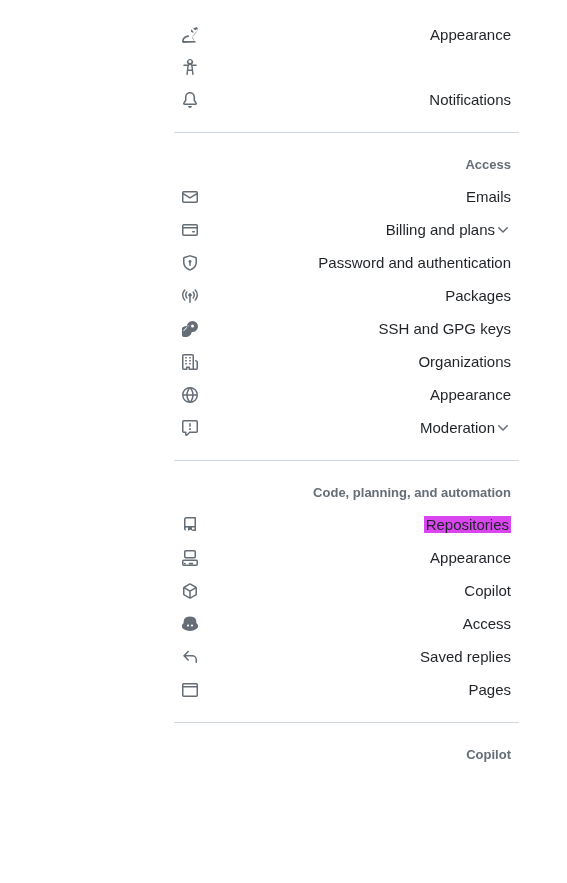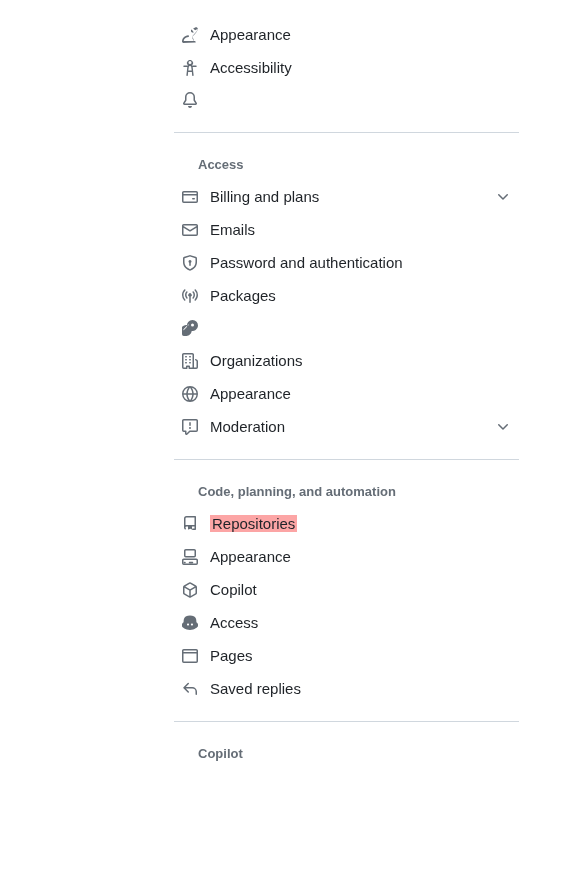--- a/index.html
+++ b/index.html
@@ -7,20 +7,21 @@
       font-family: -apple-system, BlinkMacSystemFont, "Segoe UI", Helvetica, Arial, sans-serif;
       font-size: 14px;
       color: #1f2328;
       background: #ffffff;
       width: 567px;
       padding-top: 18px;
     }
     .sidebar {
       width: 345px;
       margin-left: 174px;
+      text-align: right;
     }
     .section-header {
       font-size: 13px;
       font-weight: 600;
       color: #656d76;
       padding: 10px 8px 8px 8px;
       margin-left: 16px;
     }
     .nav-item {
       display: flex;
@@ -37,21 +38,21 @@
       margin-right: 12px;
       display: inline-flex;
       align-items: center;
       justify-content: center;
       color: #656d76;
       flex-shrink: 0;
     }
     .icon svg { width: 16px; height: 16px; display: block; }
     .label { flex: 1; }
     .highlight {
-      background: #fca5a5;
+      background: #d946ef;
       padding: 0 2px;
       margin-top: 28px;
     }
     .chevron {
       width: 16px;
       height: 16px;
       color: #656d76;
     }
     .divider {
       height: 1px;
@@ -73,62 +74,62 @@
     </span>
     <span class="label">Appearance</span>
   </div>
 
   <div class="nav-item">
     <span class="icon">
       <svg viewBox="0 0 16 16" fill="currentColor">
           <path d="M9.923 5.302c.063.063.122.129.176.198H14A.75.75 0 0 1 14 7h-3.3l.578 5.163.362 2.997a.75.75 0 0 1-1.49.18L9.868 12H6.132l-.282 3.34a.75.75 0 0 1-1.49-.18l.362-2.997L5.3 7H2a.75.75 0 0 1 0-1.5h3.9a2.54 2.54 0 0 1 .176-.198 3 3 0 1 1 3.847 0ZM9.2 7.073h-.001a1.206 1.206 0 0 0-2.398 0L6.305 10.5h3.39ZM8 1a1.5 1.5 0 1 0 0 3 1.5 1.5 0 0 0 0-3Z"></path>
         </svg>
     </span>
-    <span class="label">Accessibility</span>
   </div>
 
   <div class="nav-item">
     <span class="icon">
       <svg viewBox="0 0 16 16" fill="currentColor">
           <path d="M8 16a2 2 0 0 0 1.985-1.75c.017-.137-.097-.25-.235-.25h-3.5c-.138 0-.252.113-.235.25A2 2 0 0 0 8 16ZM3 5a5 5 0 0 1 10 0v2.947c0 .05.015.098.042.139l1.703 2.555A1.519 1.519 0 0 1 13.482 13H2.518a1.516 1.516 0 0 1-1.263-2.36l1.703-2.554A.255.255 0 0 0 3 7.947Zm5-3.5A3.5 3.5 0 0 0 4.5 5v2.947c0 .346-.102.683-.294.97l-1.703 2.556a.017.017 0 0 0-.003.01l.001.006c0 .002.002.004.004.006l.006.004.007.001h10.964l.007-.001.006-.004.004-.006.001-.007a.017.017 0 0 0-.003-.01l-1.703-2.554a1.745 1.745 0 0 1-.294-.97V5A3.5 3.5 0 0 0 8 1.5Z"></path>
         </svg>
     </span>
+    <span class="label">Notifications</span>
   </div>
 
   <div class="divider"></div>
 
   <div class="section-header group-top">Access</div>
+
+  <div class="nav-item">
+    <span class="icon">
+      <svg viewBox="0 0 16 16" fill="currentColor">
+          <path d="M1.75 2h12.5c.966 0 1.75.784 1.75 1.75v8.5A1.75 1.75 0 0 1 14.25 14H1.75A1.75 1.75 0 0 1 0 12.25v-8.5C0 2.784.784 2 1.75 2ZM1.5 12.251c0 .138.112.25.25.25h12.5a.25.25 0 0 0 .25-.25V5.809L8.38 9.397a.75.75 0 0 1-.76 0L1.5 5.809Zm13-8.181v-.32a.25.25 0 0 0-.25-.25H1.75a.25.25 0 0 0-.25.25v.32L8 7.88Z"></path>
+        </svg>
+    </span>
+    <span class="label">Emails</span>
+  </div>
 
   <div class="nav-item">
     <span class="icon">
       <svg viewBox="0 0 16 16" fill="currentColor">
           <path d="M10.75 9a.75.75 0 0 0 0 1.5h1.5a.75.75 0 0 0 0-1.5h-1.5Z"></path>
           <path d="M0 3.75C0 2.784.784 2 1.75 2h12.5c.966 0 1.75.784 1.75 1.75v8.5A1.75 1.75 0 0 1 14.25 14H1.75A1.75 1.75 0 0 1 0 12.25Zm14.5 0a.25.25 0 0 0-.25-.25H1.75a.25.25 0 0 0-.25.25V5h13Zm0 2.75h-13v5.75c0 .138.112.25.25.25h12.5a.25.25 0 0 0 .25-.25Z"></path>
         </svg>
     </span>
     <span class="label">Billing and plans</span>
     <span class="chevron">
       <svg viewBox="0 0 16 16" fill="currentColor">
           <path d="M12.78 5.22a.749.749 0 0 1 0 1.06l-4.25 4.25a.749.749 0 0 1-1.06 0L3.22 6.28a.749.749 0 1 1 1.06-1.06L8 8.94l3.72-3.72a.749.749 0 0 1 1.06 0Z"></path>
         </svg>
     </span>
   </div>
 
   <div class="nav-item">
     <span class="icon">
       <svg viewBox="0 0 16 16" fill="currentColor">
-          <path d="M1.75 2h12.5c.966 0 1.75.784 1.75 1.75v8.5A1.75 1.75 0 0 1 14.25 14H1.75A1.75 1.75 0 0 1 0 12.25v-8.5C0 2.784.784 2 1.75 2ZM1.5 12.251c0 .138.112.25.25.25h12.5a.25.25 0 0 0 .25-.25V5.809L8.38 9.397a.75.75 0 0 1-.76 0L1.5 5.809Zm13-8.181v-.32a.25.25 0 0 0-.25-.25H1.75a.25.25 0 0 0-.25.25v.32L8 7.88Z"></path>
-        </svg>
-    </span>
-    <span class="label">Emails</span>
-  </div>
-
-  <div class="nav-item">
-    <span class="icon">
-      <svg viewBox="0 0 16 16" fill="currentColor">
           <path d="M8.533.133a1.75 1.75 0 0 0-1.066 0l-5.25 1.68A1.75 1.75 0 0 0 1 3.48V7c0 1.566.32 3.182 1.303 4.682.983 1.498 2.585 2.813 5.032 3.855a1.697 1.697 0 0 0 1.33 0c2.447-1.042 4.049-2.357 5.032-3.855C14.68 10.182 15 8.566 15 7V3.48a1.75 1.75 0 0 0-1.217-1.667Zm-.61 1.429a.25.25 0 0 1 .153 0l5.25 1.68a.25.25 0 0 1 .174.238V7c0 1.358-.275 2.666-1.057 3.86-.784 1.194-2.121 2.34-4.366 3.297a.196.196 0 0 1-.154 0c-2.245-.956-3.582-2.104-4.366-3.298C2.775 9.666 2.5 8.36 2.5 7V3.48a.251.251 0 0 1 .174-.237l5.25-1.68ZM9.5 6.5c0 .536-.286 1.032-.75 1.3v2.45a.75.75 0 0 1-1.5 0V7.8A1.5 1.5 0 1 1 9.5 6.5Z"></path>
         </svg>
     </span>
     <span class="label">Password and authentication</span>
   </div>
 
   <div class="nav-item">
     <span class="icon">
       <svg viewBox="0 0 16 16" fill="currentColor">
           <path d="M8.75 8.582v5.668a.75.75 0 0 1-1.5 0V8.582a1.75 1.75 0 1 1 1.5 0Zm3.983-7.125a.75.75 0 0 1 1.06.026A7.976 7.976 0 0 1 16 7c0 2.139-.84 4.083-2.207 5.517a.75.75 0 1 1-1.086-1.034A6.474 6.474 0 0 0 14.5 7a6.474 6.474 0 0 0-1.793-4.483.75.75 0 0 1 .026-1.06Zm-10.49.026a.75.75 0 0 1 1.086 1.034A6.474 6.474 0 0 0 1.5 7c0 1.736.68 3.311 1.793 4.483a.75.75 0 0 1-1.086 1.034A7.973 7.973 0 0 1 0 7c0-2.139.84-4.083 2.207-5.517Zm8.382 2.044a.75.75 0 0 1 1.06 0A4.985 4.985 0 0 1 13 7a4.985 4.985 0 0 1-1.313 3.472.75.75 0 1 1-1.062-1.06A3.487 3.487 0 0 0 11.5 7a3.49 3.49 0 0 0-.875-2.413.75.75 0 0 1 0-1.06Zm-5.25 0a.75.75 0 0 1 0 1.06A3.489 3.489 0 0 0 4.5 7c0 .937.364 1.787.957 2.413a.75.75 0 0 1-1.083 1.037A4.985 4.985 0 0 1 3 7a4.985 4.985 0 0 1 1.313-3.473.75.75 0 0 1 1.062 0Z"></path>
@@ -136,20 +137,21 @@
     </span>
     <span class="label">Packages</span>
   </div>
 
   <div class="nav-item">
     <span class="icon">
       <svg viewBox="0 0 16 16" fill="currentColor">
           <path d="M10.5 0a5.499 5.499 0 1 1-1.288 10.848l-.932.932a.749.749 0 0 1-.53.22H7v.75a.749.749 0 0 1-.22.53l-.5.5a.749.749 0 0 1-.53.22H5v.75a.749.749 0 0 1-.22.53l-.5.5a.749.749 0 0 1-.53.22h-2A1.75 1.75 0 0 1 0 14.25v-2c0-.199.079-.389.22-.53l4.932-4.932A5.5 5.5 0 0 1 10.5 0Zm-4 5.5c0-.56.115-1.093.323-1.577L1.5 9.243V14.25c0 .138.112.25.25.25h2L5 13.249V12.5a.499.499 0 0 1 .5-.5h.749l1.251-1.251V10a.499.499 0 0 1 .5-.5h.655l.769-.769A5.501 5.501 0 1 1 6.5 5.5Zm4-2a1.5 1.5 0 1 0 0 3 1.5 1.5 0 0 0 0-3Z"></path>
         </svg>
     </span>
+    <span class="label">SSH and GPG keys</span>
   </div>
 
   <div class="nav-item">
     <span class="icon">
       <svg viewBox="0 0 16 16" fill="currentColor">
           <path d="M1.75 16A1.75 1.75 0 0 1 0 14.25V1.75C0 .784.784 0 1.75 0h8.5C11.216 0 12 .784 12 1.75v12.5c0 .085-.006.168-.018.25h2.268a.25.25 0 0 0 .25-.25V8.285a.25.25 0 0 0-.111-.208l-1.055-.703a.749.749 0 1 1 .832-1.248l1.055.703c.487.325.779.871.779 1.456v5.965A1.75 1.75 0 0 1 14.25 16h-3.5a.766.766 0 0 1-.197-.026c-.099.017-.2.026-.303.026h-3a.75.75 0 0 1-.75-.75V14h-1v1.25a.75.75 0 0 1-.75.75Zm-.25-1.75c0 .138.112.25.25.25H4v-1.25a.75.75 0 0 1 .75-.75h2.5a.75.75 0 0 1 .75.75v1.25h2.25a.25.25 0 0 0 .25-.25V1.75a.25.25 0 0 0-.25-.25h-8.5a.25.25 0 0 0-.25.25ZM3.75 6h.5a.75.75 0 0 1 0 1.5h-.5a.75.75 0 0 1 0-1.5ZM3 3.75A.75.75 0 0 1 3.75 3h.5a.75.75 0 0 1 0 1.5h-.5A.75.75 0 0 1 3 3.75Zm4 3A.75.75 0 0 1 7.75 6h.5a.75.75 0 0 1 0 1.5h-.5A.75.75 0 0 1 7 6.75ZM7.75 3h.5a.75.75 0 0 1 0 1.5h-.5a.75.75 0 0 1 0-1.5ZM3 9.75A.75.75 0 0 1 3.75 9h.5a.75.75 0 0 1 0 1.5h-.5A.75.75 0 0 1 3 9.75ZM7.75 9h.5a.75.75 0 0 1 0 1.5h-.5a.75.75 0 0 1 0-1.5Z"></path>
         </svg>
     </span>
     <span class="label">Organizations</span>
   </div>
@@ -213,32 +215,32 @@
       <svg viewBox="0 0 16 16" fill="currentColor">
           <path d="M7.998 15.035c-4.562 0-7.873-2.914-7.998-3.749V9.338c.085-.628.677-1.686 1.588-2.065.013-1.413.101-2.982.764-4.243C3.1 1.492 4.753.494 7.996.494c3.244 0 4.9.998 5.648 2.536.662 1.26.75 2.83.764 4.243.911.379 1.503 1.437 1.588 2.065v1.948c-.085.562-3.43 3.749-7.998 3.749Zm-5.25-5.846c.2 0 .363.163.363.363v.875c0 .162.103.307.257.357 1.411.464 2.936.7 4.63.7 1.694 0 3.219-.236 4.63-.7a.375.375 0 0 0 .257-.357v-.875c0-.2.163-.363.363-.363.2 0 .362.163.362.363v2.126c0 .162-.103.307-.256.357-1.654.544-3.403.819-5.356.819-1.953 0-3.702-.275-5.356-.819a.376.376 0 0 1-.256-.357V9.552c0-.2.162-.363.362-.363ZM6.03 8.431c-.582 0-1.056.473-1.056 1.056 0 .582.474 1.055 1.056 1.055.582 0 1.056-.473 1.056-1.055 0-.583-.474-1.056-1.056-1.056Zm3.94 0c-.583 0-1.057.473-1.057 1.056 0 .582.474 1.055 1.057 1.055.582 0 1.056-.473 1.056-1.055 0-.583-.474-1.056-1.056-1.056Z"></path>
         </svg>
     </span>
     <span class="label">Access</span>
   </div>
 
   <div class="nav-item">
     <span class="icon">
       <svg viewBox="0 0 16 16" fill="currentColor">
+          <path d="M6.78 1.97a.75.75 0 0 1 0 1.06L3.81 6h6.44A4.75 4.75 0 0 1 15 10.75v2.5a.75.75 0 0 1-1.5 0v-2.5a3.25 3.25 0 0 0-3.25-3.25H3.81l2.97 2.97a.749.749 0 0 1-1.06 1.06L1.47 7.28a.75.75 0 0 1 0-1.06l4.25-4.25a.75.75 0 0 1 1.06 0Z"></path>
+        </svg>
+    </span>
+    <span class="label">Saved replies</span>
+  </div>
+
+  <div class="nav-item">
+    <span class="icon">
+      <svg viewBox="0 0 16 16" fill="currentColor">
           <path d="M0 2.75C0 1.784.784 1 1.75 1h12.5c.966 0 1.75.784 1.75 1.75v10.5A1.75 1.75 0 0 1 14.25 15H1.75A1.75 1.75 0 0 1 0 13.25Zm1.75-.25a.25.25 0 0 0-.25.25V4h13V2.75a.25.25 0 0 0-.25-.25Zm12.5 11a.25.25 0 0 0 .25-.25V5.5h-13v7.75c0 .138.112.25.25.25Z"></path>
         </svg>
     </span>
     <span class="label">Pages</span>
   </div>
 
-  <div class="nav-item">
-    <span class="icon">
-      <svg viewBox="0 0 16 16" fill="currentColor">
-          <path d="M6.78 1.97a.75.75 0 0 1 0 1.06L3.81 6h6.44A4.75 4.75 0 0 1 15 10.75v2.5a.75.75 0 0 1-1.5 0v-2.5a3.25 3.25 0 0 0-3.25-3.25H3.81l2.97 2.97a.749.749 0 0 1-1.06 1.06L1.47 7.28a.75.75 0 0 1 0-1.06l4.25-4.25a.75.75 0 0 1 1.06 0Z"></path>
-        </svg>
-    </span>
-    <span class="label">Saved replies</span>
-  </div>
-
   <div class="divider"></div>
 
   <div class="section-header group-top">Copilot</div>
 
 </nav>
 
 </body></html>

